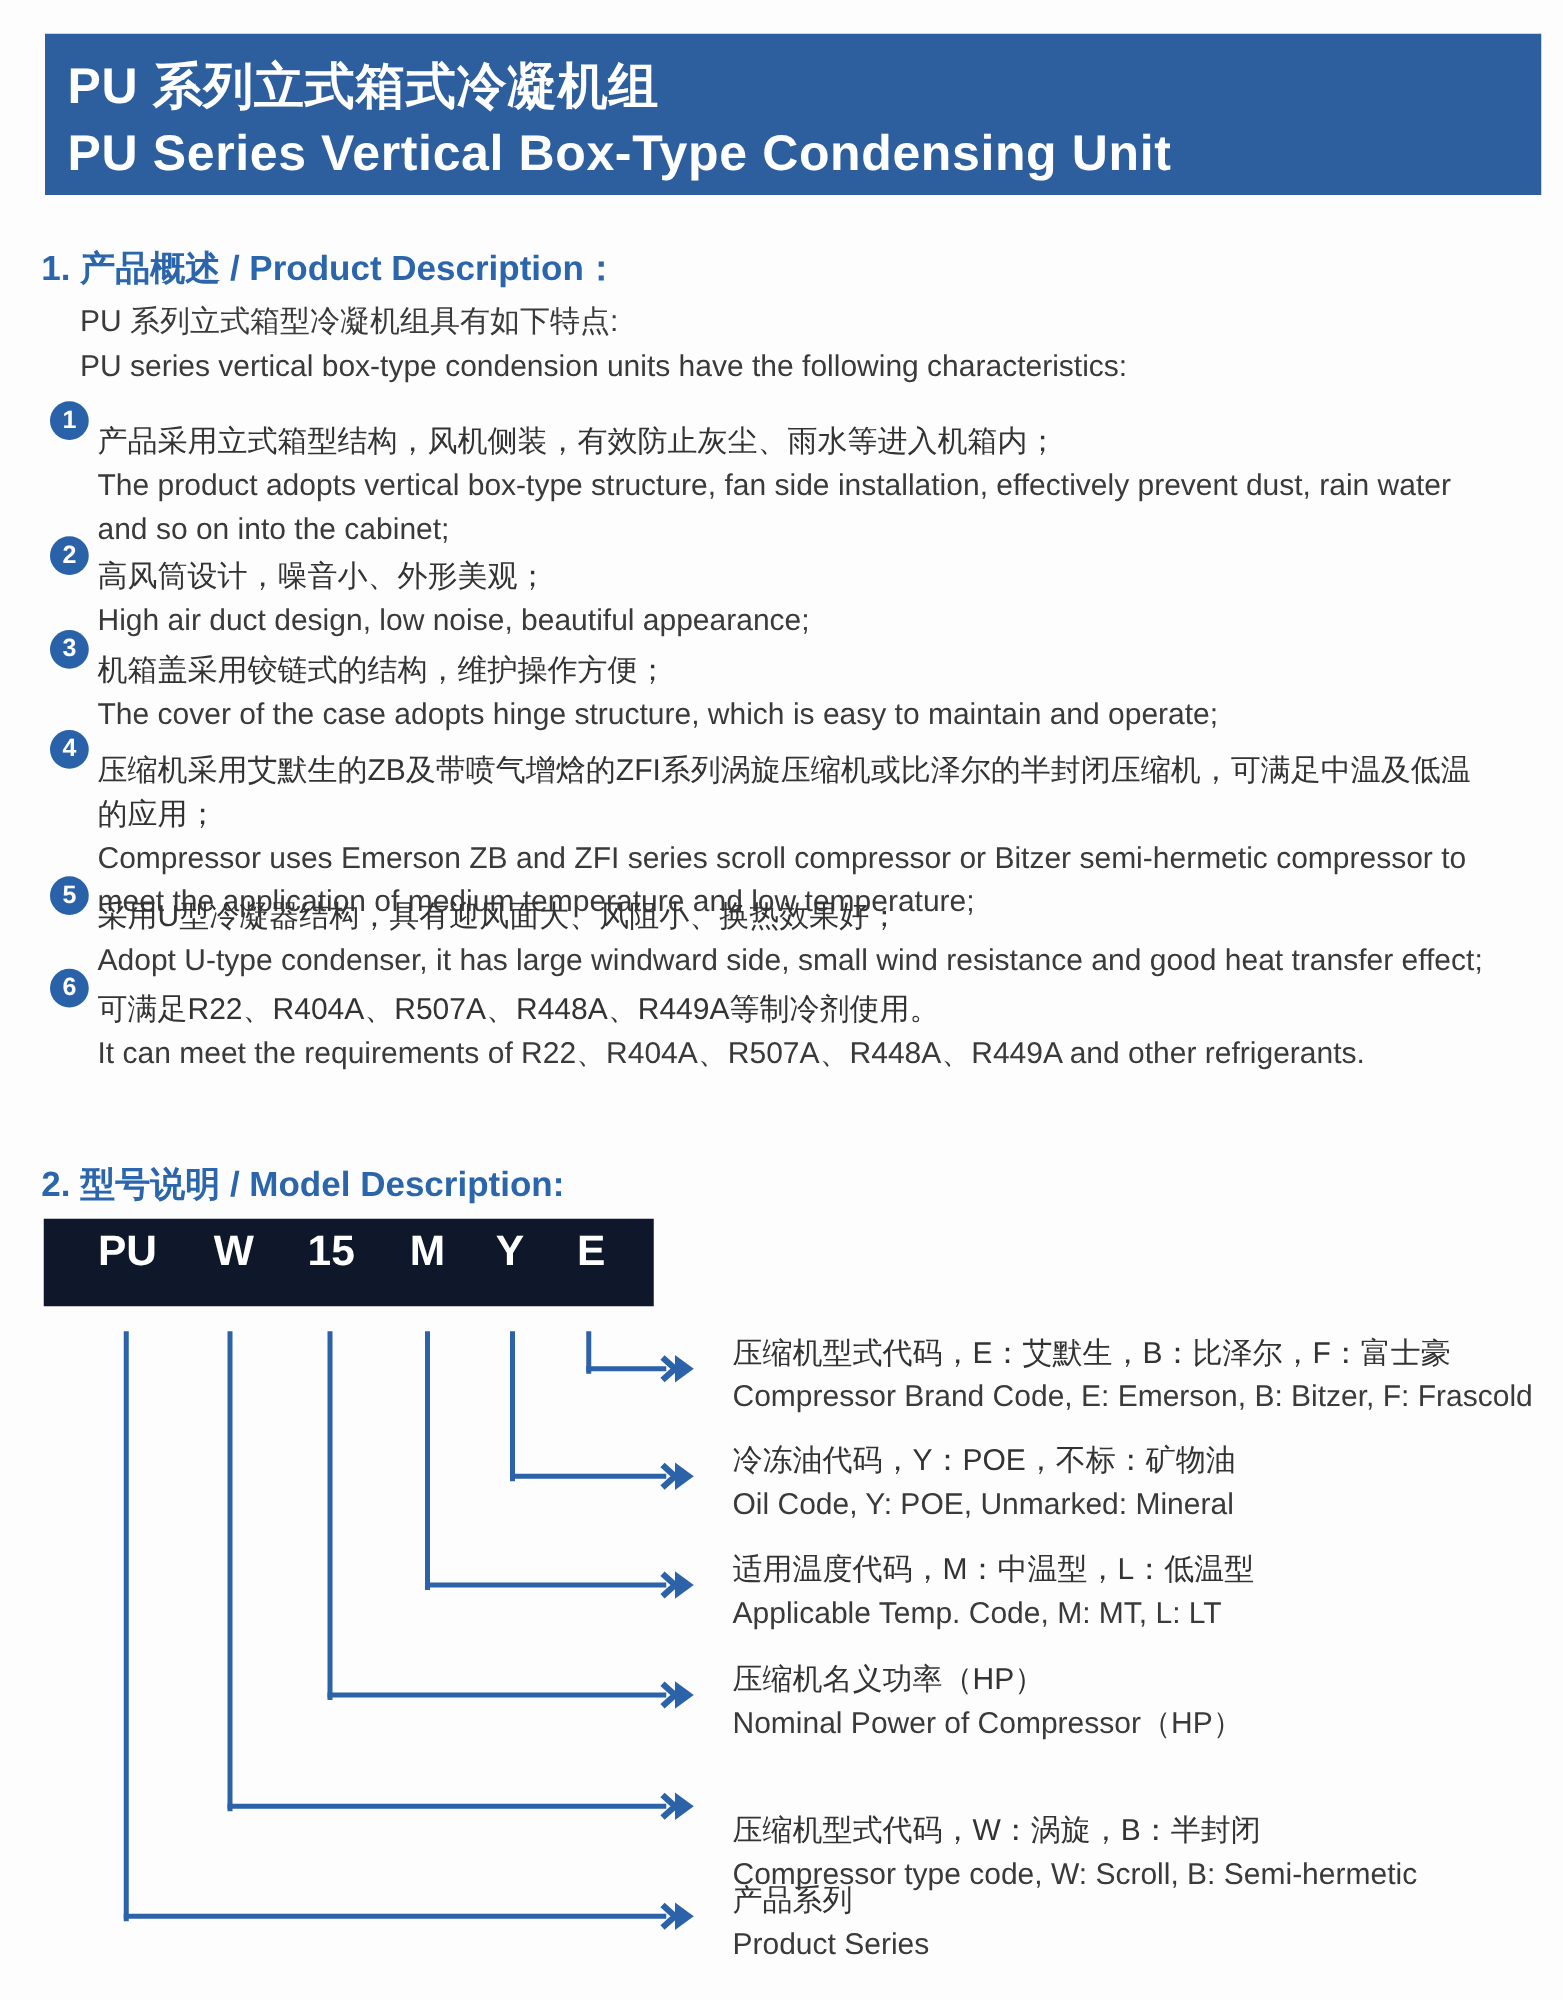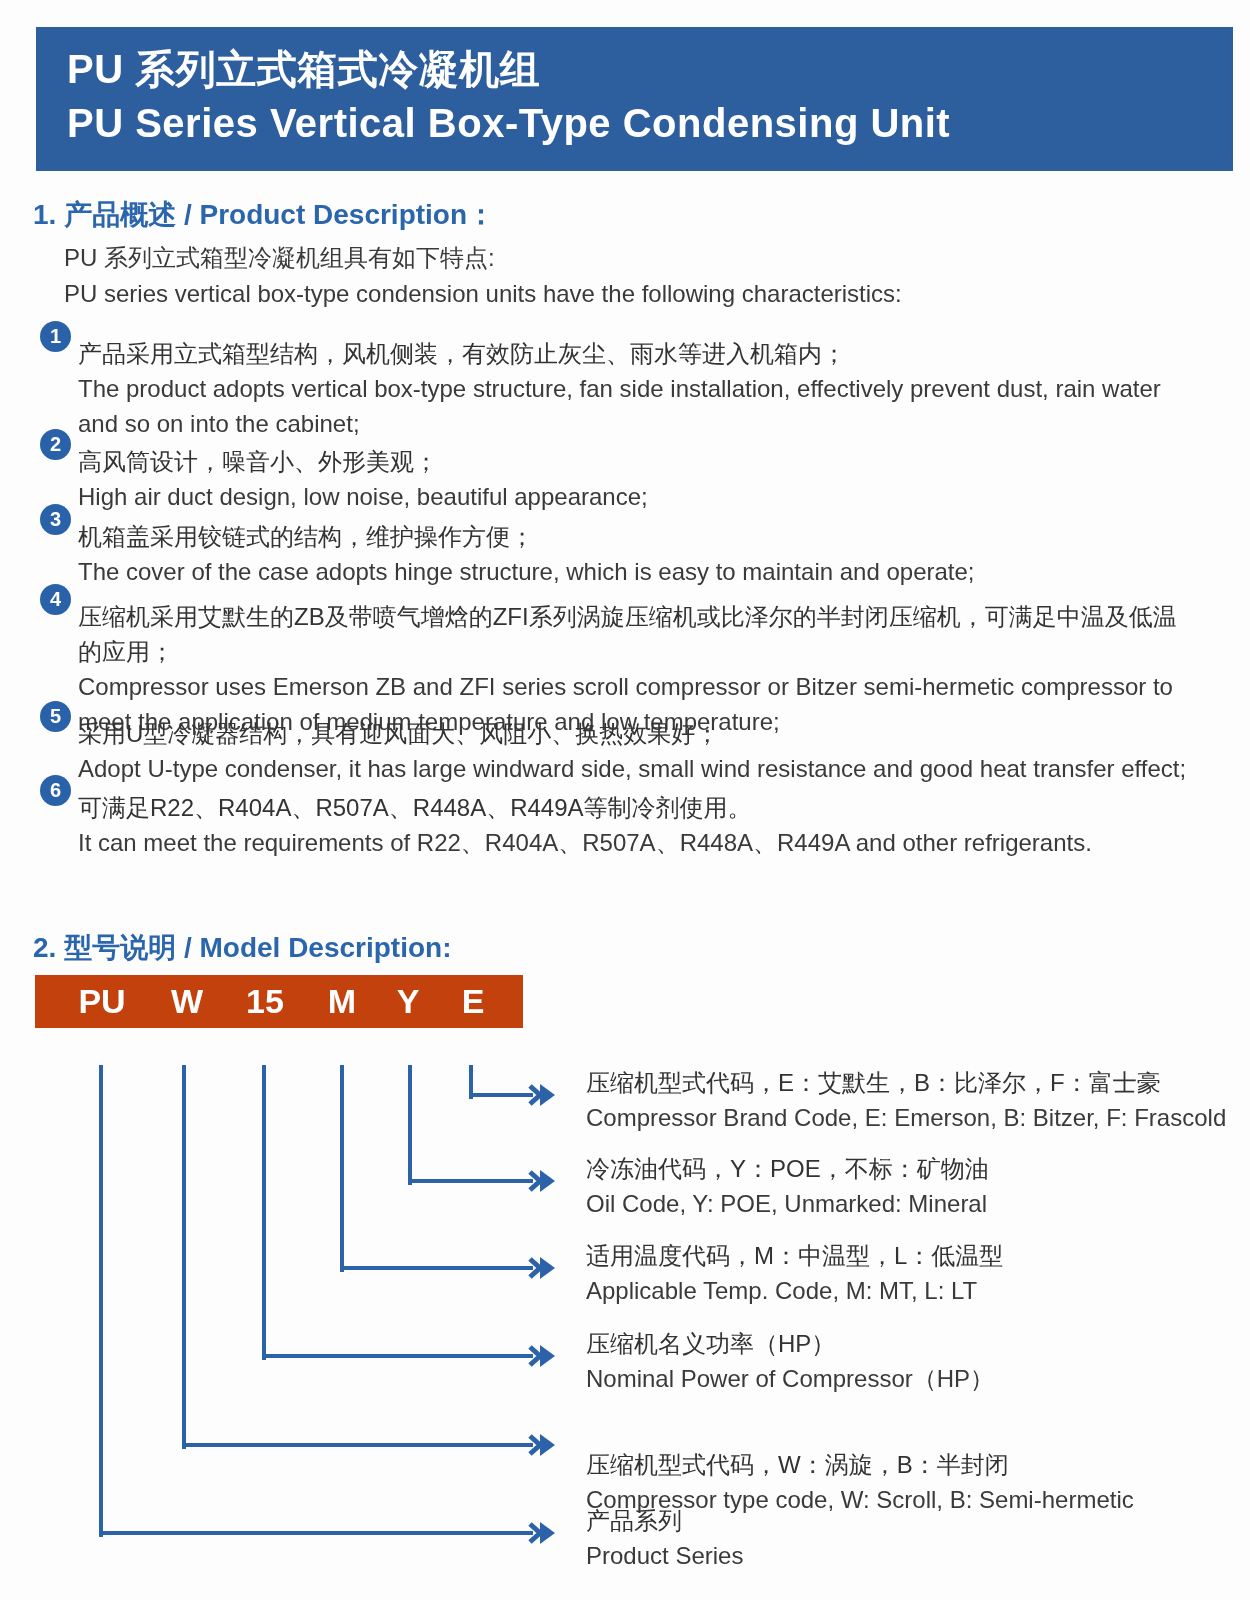--- a/index.html
+++ b/index.html
@@ -7,23 +7,23 @@
     width:1250px;height:1600px;position:relative;
     background:#fdfdfd;
     font-family:"Liberation Sans","DejaVu Sans",sans-serif;
     color:#3a3a3a;
     overflow:hidden;
   }
   .abs{position:absolute;}
 
   
   .banner{
-    left:36px;top:27px;width:1197px;height:144px;
+    left:36px;top:27px;width:1197px;height:129px;
     background:#2d5f9e;color:#ffffff;
-    box-sizing:border-box;padding:15px 0 0 31px;
+    box-sizing:border-box;padding:15px 0 0 18px;
   }
   .banner .t{
     font-size:40px;font-weight:bold;line-height:54px;white-space:nowrap;
     letter-spacing:0.5px;
   }
 
   
   .sec-title{
     left:33px;color:#2b66ad;font-size:28px;font-weight:bold;line-height:34px;white-space:nowrap;
   }
@@ -36,21 +36,21 @@
     position:absolute;left:40px;top:1px;width:31px;height:31px;border-radius:50%;
     background:#2a62a9;color:#fff;font-size:20px;font-weight:bold;
     display:flex;align-items:center;justify-content:center;
   }
   .ftext{position:absolute;left:78px;top:16px;width:1118px;}
   .ftext .zh{font-size:24px;line-height:35px;color:#333;}
   .ftext .en{font-size:24px;line-height:35px;color:#3a3a3a;}
 
   
   .model-box{
-    left:35px;top:975px;width:488px;height:53px;background:#c2410c;
+    left:35px;top:975px;width:488px;height:70px;background:#0f172a;
   }
   .seg{
     position:absolute;top:0;height:53px;line-height:53px;transform:translateX(-50%);
     color:#fff;font-size:34px;font-weight:bold;white-space:nowrap;
   }
 
   
   .vline{position:absolute;width:4px;background:#2b62a8;}
   .hline{position:absolute;height:4px;background:#2b62a8;}
   .arrow-svg{position:absolute;width:28px;height:24px;}

